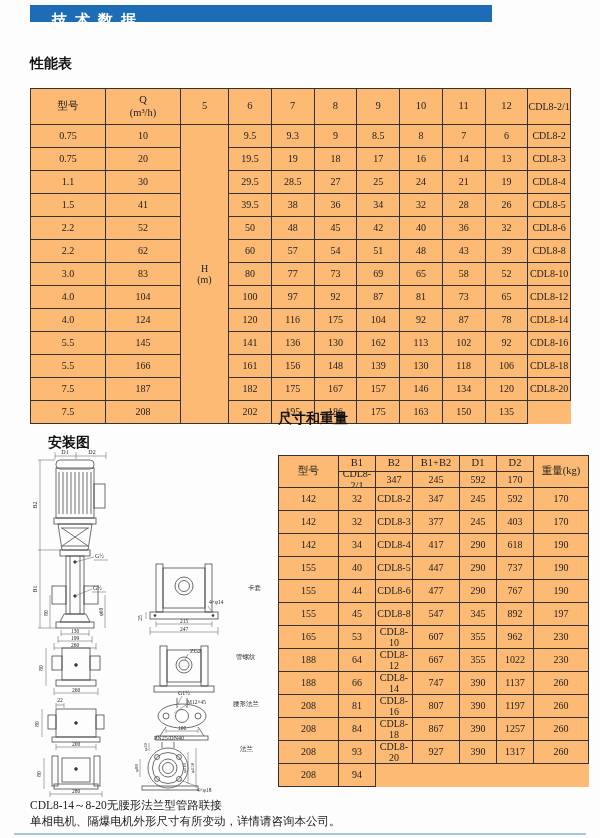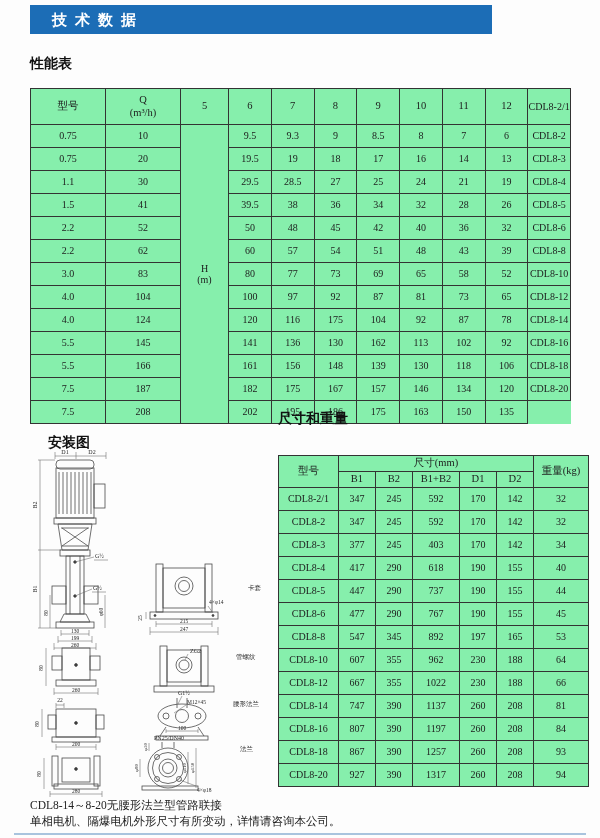--- a/index.html
+++ b/index.html
@@ -2,35 +2,35 @@
 <html><head>
 <meta charset="utf-8">
 <style>
   * { margin:0; padding:0; box-sizing:border-box; }
   html,body { width:600px; height:838px; }
   body {
     position:relative; background:#fdfdfd; overflow:hidden;
     font-family:"Liberation Serif", serif; color:#1c1c1c;
   }
   .banner {
-    position:absolute; left:30px; top:5px; width:462px; height:29px;
+    position:absolute; left:30px; top:5px; width:462px; height:17px;
     background:#1c6db6; color:#fff; font-family:"Liberation Sans",sans-serif;
     font-weight:bold; font-size:15px; letter-spacing:8px;
     line-height:29px; padding-left:22px;
   }
   .sec-head {
     position:absolute; font-family:Liberation Sans, sans-serif;
     font-weight:bold; font-size:14px; color:#111;
   }
   #perf-head { left:30px; top:55px; }
   #inst-head { left:48px; top:434px; }
   #dim-head  { left:278px; top:410px; }
 
   
-  .grid { position:absolute; display:grid; background:#86efac; border-top:1px solid #333; border-left:1px solid #333; }
+  .grid { position:absolute; display:grid; background:#fdba74; border-top:1px solid #333; border-left:1px solid #333; }
   #perf-table {
     left:30px; top:88px; width:541px;
     grid-template-columns:75px 75px 48px repeat(8,1fr);
     grid-template-rows:36px repeat(13,23px);
   }
   #dim-table {
     left:278px; top:455px; width:311px;
     grid-template-columns:60px 37px 37px 47px 37px 37px 55px;
     grid-template-rows:16px 16px repeat(13,23px);
   }
@@ -228,21 +228,20 @@
     <div class="c">163</div>
     <div class="c">150</div>
     <div class="c">135</div>
   </div>
 
 <div class="sec-head" id="inst-head">安装图</div>
 <div class="sec-head" id="dim-head">尺寸和重量</div>
 
 <div class="grid" id="dim-table">
   <div class="c hd model-hd">型号</div>
-  <div class="c hd size-hd">尺寸(mm)</div>
   <div class="c hd weight-hd">重量(kg)</div>
   <div class="c hd">B1</div>
   <div class="c hd">B2</div>
   <div class="c hd">B1+B2</div>
   <div class="c hd">D1</div>
   <div class="c hd">D2</div>
 
     <div class="c">CDL8-2/1</div>
     <div class="c">347</div>
     <div class="c">245</div>

